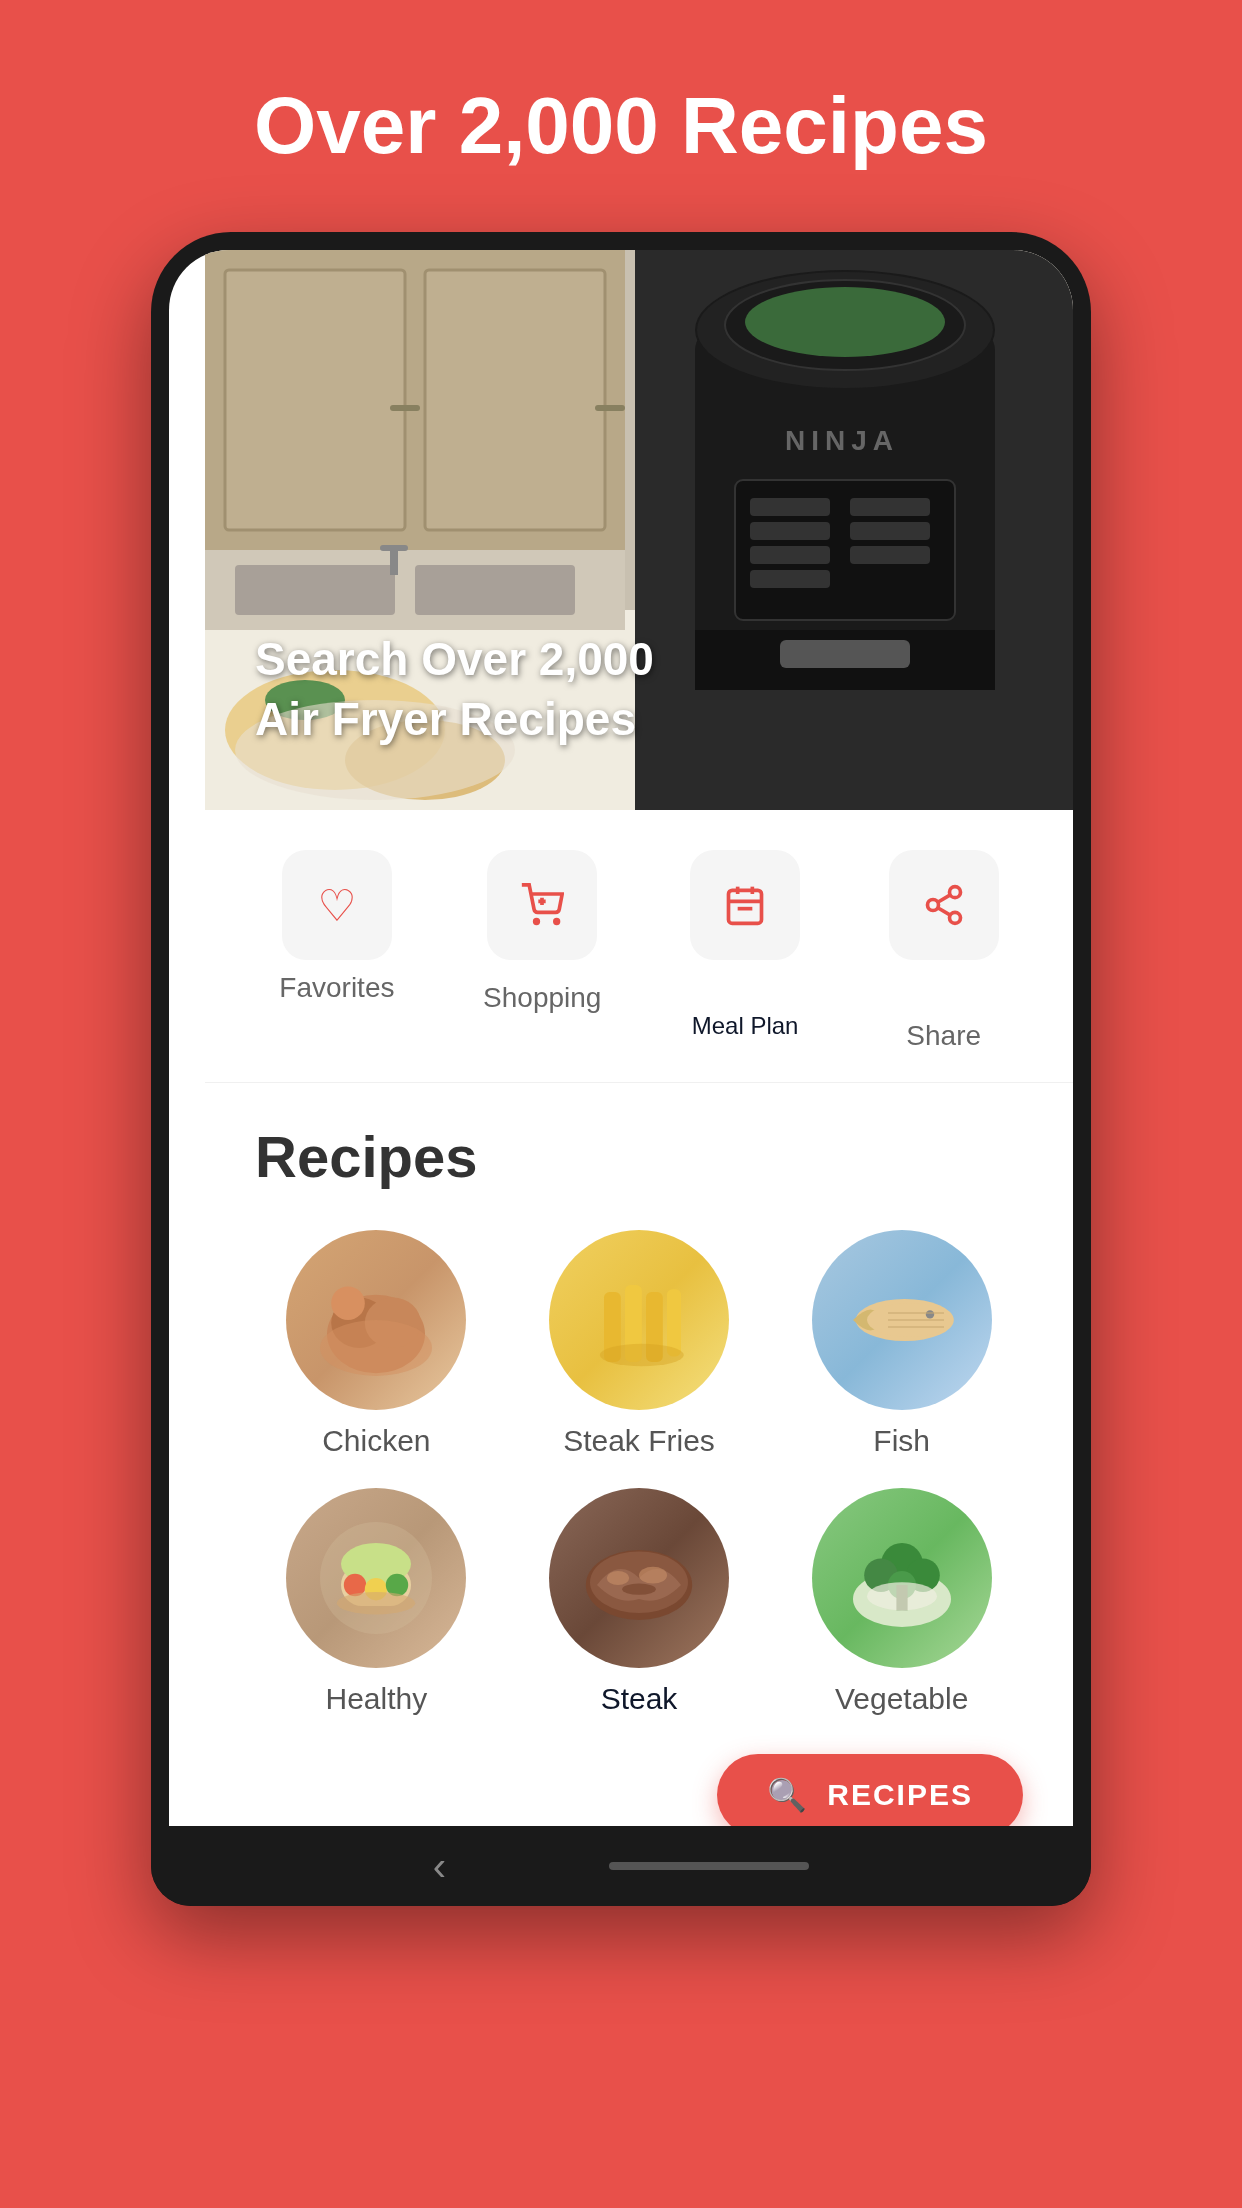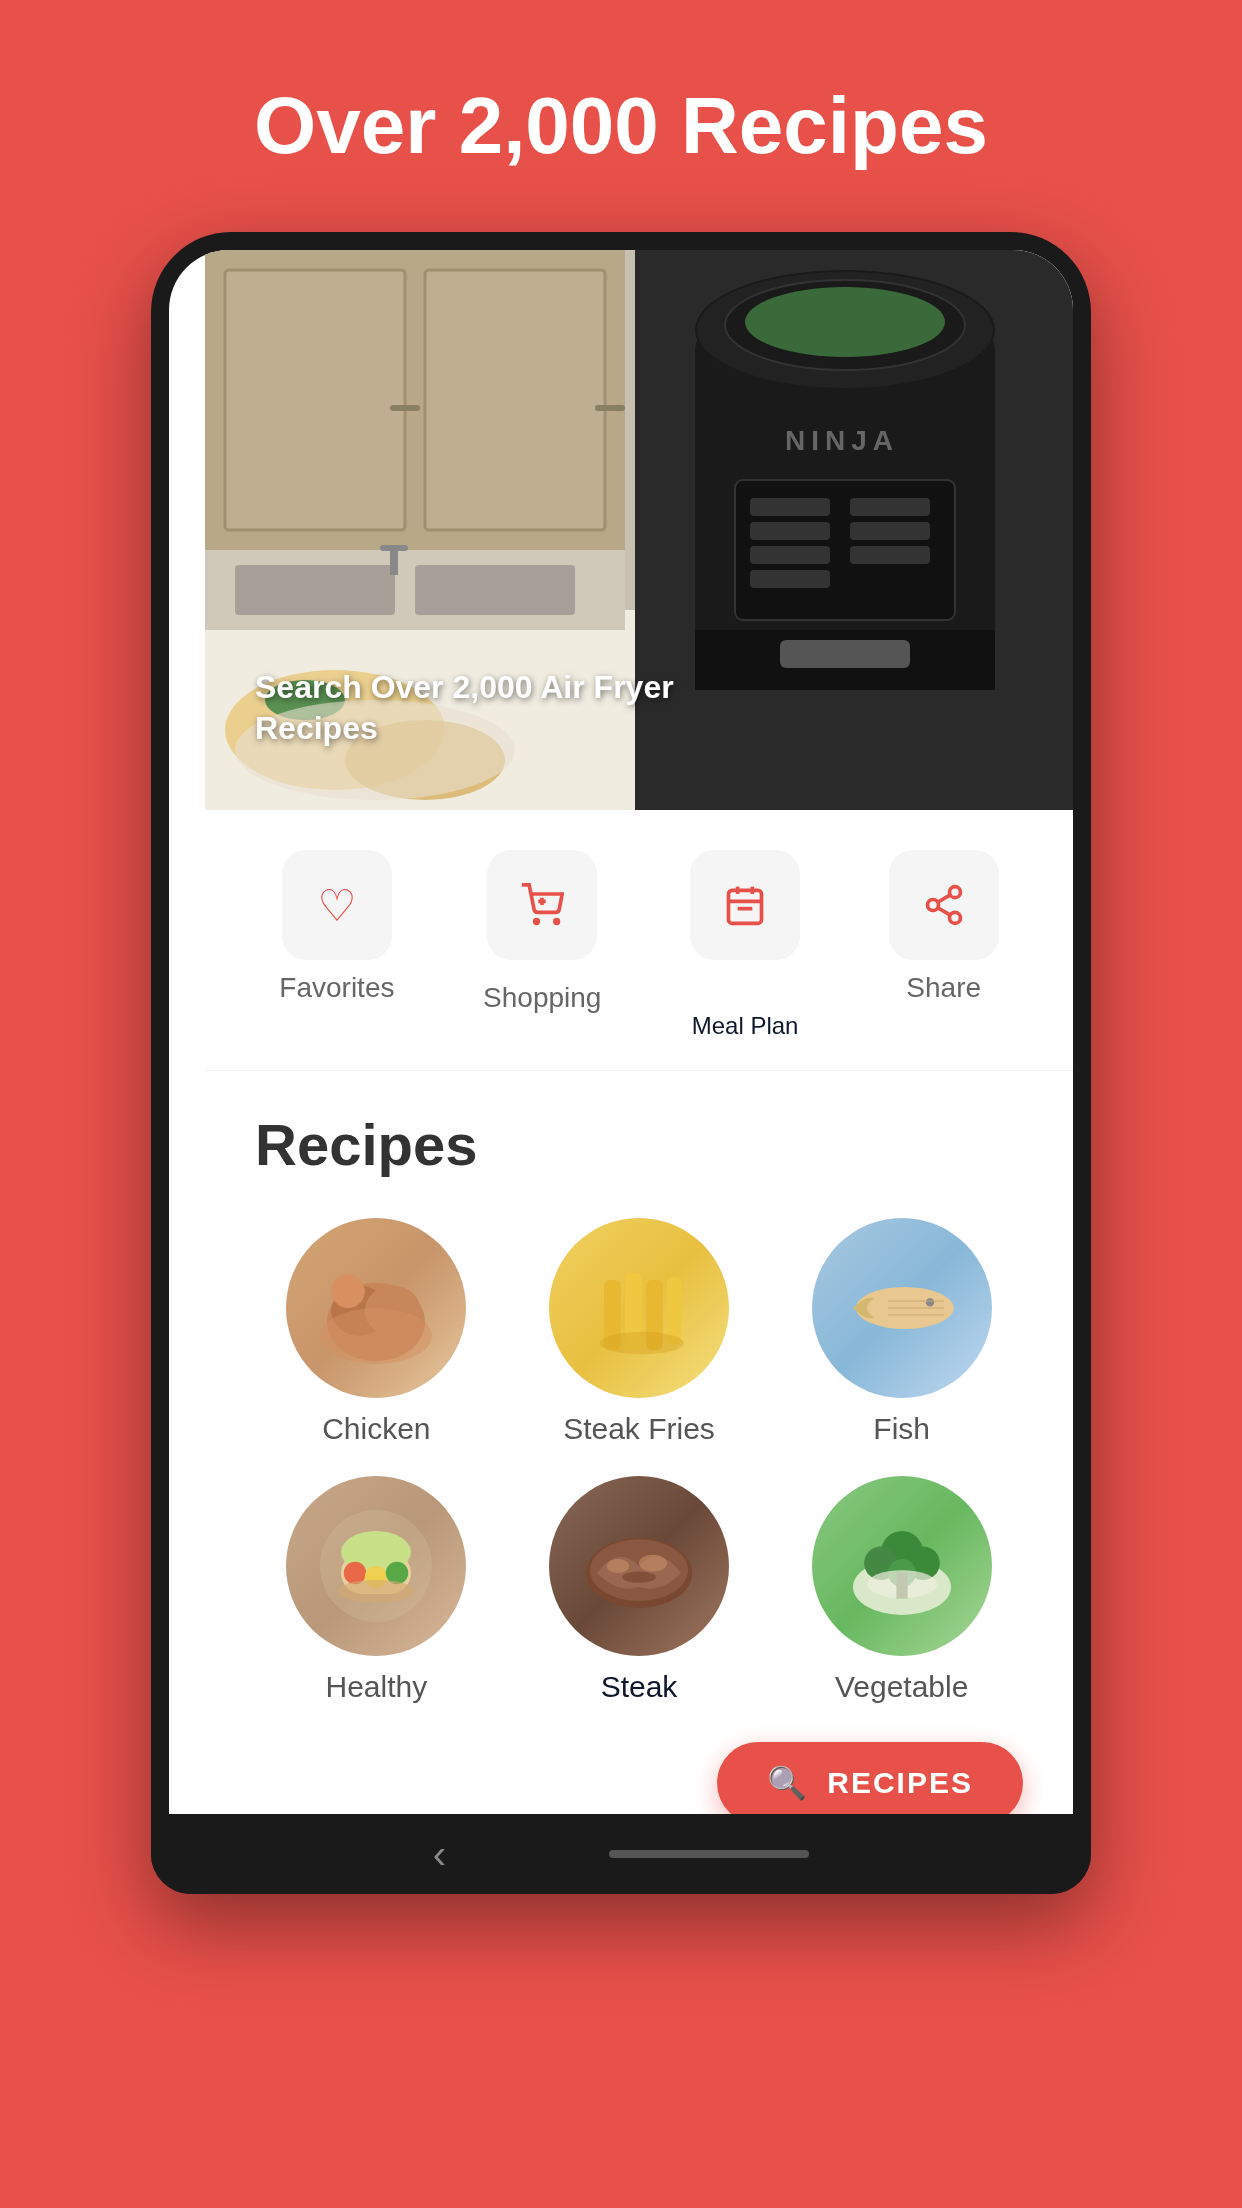--- a/index.html
+++ b/index.html
@@ -78,21 +78,21 @@
 
           <ellipse cx="130" cy="480" rx="110" ry="60" fill="#e8c87a" opacity="0.8"></ellipse>
           <ellipse cx="220" cy="510" rx="80" ry="40" fill="#d4a850" opacity="0.7"></ellipse>
 
           <ellipse cx="100" cy="450" rx="40" ry="20" fill="#4a8a4a" opacity="0.9"></ellipse>
 
           <ellipse cx="170" cy="500" rx="140" ry="50" fill="#e8e0d0" opacity="0.6"></ellipse>
         </svg>
 
         <div style="position:absolute; bottom:60px; left:50px; color:#fff; font-family:'Helvetica Neue',Arial,sans-serif;">
-          <div style="font-size:32px; font-weight:700; line-height:1.3; text-shadow:1px 2px 6px rgba(0,0,0,0.5); max-width:440px;">Search Over 2,000 Air Fryer Recipes</div>
+          <div style="font-size:46px; font-weight:700; line-height:1.3; text-shadow:1px 2px 6px rgba(0,0,0,0.5); max-width:440px;">Search Over 2,000 Air Fryer Recipes</div>
         </div>
       </div>
 
       <div style="background:#fff; padding:40px 30px 30px; display:flex; justify-content:space-around; border-bottom:1px solid #f0f0f0;">
 
         <div style="display:flex; flex-direction:column; align-items:center; gap:12px; cursor:pointer;">
           <div style="width:110px; height:110px; background:#f5f5f5; border-radius:24px; display:flex; align-items:center; justify-content:center;">
             <span style="font-size:44px; color:#E8504A;">♡</span>
           </div>
           <span style="font-size:28px; color:#666; font-family:'Helvetica Neue',Arial,sans-serif;">Favorites</span>
@@ -126,21 +126,21 @@
         <div style="display:flex; flex-direction:column; align-items:center; gap:12px; cursor:pointer;">
           <div style="width:110px; height:110px; background:#f5f5f5; border-radius:24px; display:flex; align-items:center; justify-content:center;">
             <svg width="44" height="44" viewBox="0 0 24 24" fill="none" stroke="#E8504A" stroke-width="2">
               <circle cx="18" cy="5" r="3"></circle>
                 <circle cx="6" cy="12" r="3"></circle>
                 <circle cx="18" cy="19" r="3"></circle>
               <line x1="8.59" y1="13.51" x2="15.42" y2="17.49"></line>
               <line x1="15.41" y1="6.51" x2="8.59" y2="10.49"></line>
             </svg>
           </div>
-          <span style="font-size:28px; color:#666; font-family:'Helvetica Neue',Arial,sans-serif;">Share</span>
+          <span style="font-size:28px; color:#666; font-family:'Helvetica Neue',Arial,sans-serif;margin-top:48px;">Share</span>
         </div>
       </div>
 
       <div style="background:#fff; padding:40px 50px 20px; position:relative;">
         <h2 style="font-size:58px; font-weight:700; color:#333; margin-bottom:40px; font-family:'Helvetica Neue',Arial,sans-serif;">Recipes</h2>
 
         <div style="display:grid; grid-template-columns:repeat(3,1fr); gap:30px 20px;">
 
           <div style="display:flex; flex-direction:column; align-items:center; gap:14px; cursor:pointer;">
             <div style="width:180px; height:180px; border-radius:50%; overflow:hidden; background:linear-gradient(135deg,#d4a574,#c8956a,#e8c9a0); display:flex; align-items:center; justify-content:center;">

